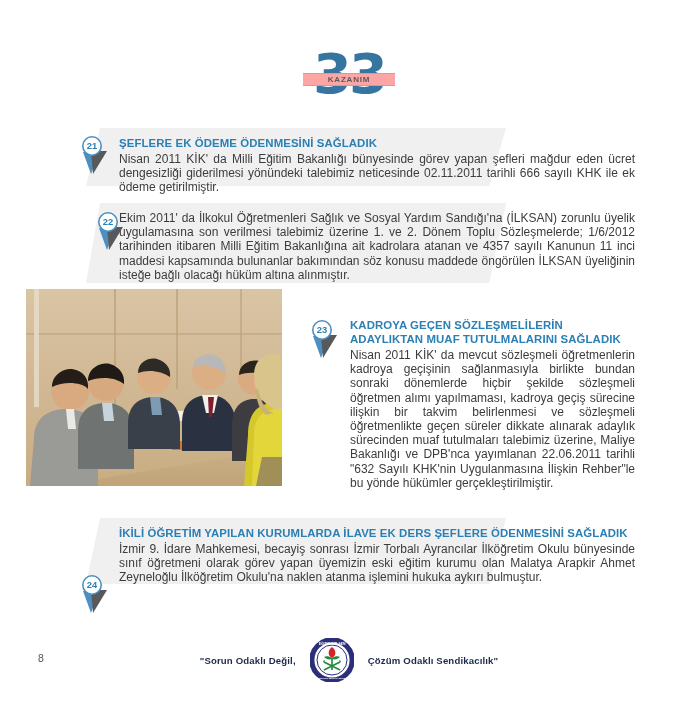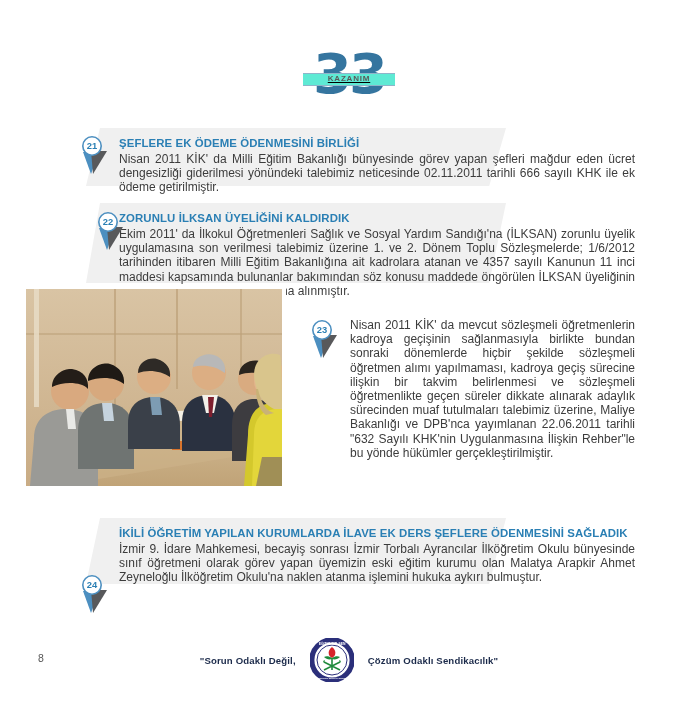--- a/index.html
+++ b/index.html
@@ -40,26 +40,26 @@
     line-height: 60px;
     text-align: center;
     -webkit-text-stroke: 0px;
   }
   .kazanim-band {
     position: absolute;
     left: -3px;
     top: 29px;
     width: 92px;
     height: 11px;
-    background: #5eead4;
+    background: #fca5a5;
     border-top: 1px solid #8fb4c9;
     border-bottom: 1px solid #8fb4c9;
     display: flex;
+    align-items: center;
     justify-content: center;
-    text-decoration: underline;
   }
   .kazanim-band span {
     font-family: "Liberation Sans", sans-serif;
     font-size: 8px;
     font-weight: 700;
     letter-spacing: 0.8px;
     color: #5a5a5a;
     line-height: 9px;
   }
 
@@ -182,36 +182,35 @@
 <div class="block-ribbon ribbon-a" style="top:128px;"></div>
 <div class="marker" style="left:77px;top:136px;">
   <svg width="34" height="40" viewBox="0 0 34 40">
     <path d="M6 16 L22 16 L14 38 Z" fill="#4c8fc0"></path>
     <path d="M14 15 L30 15 L16 38 Z" fill="#58595b"></path>
     <circle cx="15" cy="10" r="9.2" fill="#ffffff" stroke="#4c8fc0" stroke-width="1.6"></circle>
     <text x="15" y="13.4" text-anchor="middle" font-family="Liberation Sans, sans-serif" font-size="9.4" font-weight="700" fill="#2a7fb4">21</text>
   </svg>
 </div>
 <div class="block-body" style="left:119px;top:136px;width:516px;">
-  <h2 class="block-title">ŞEFLERE EK ÖDEME ÖDENMESİNİ BİRLİĞİ</h2>
+  <h2 class="block-title">ŞEFLERE EK ÖDEME ÖDENMESİNİ SAĞLADIK</h2>
   <p class="block-text">Nisan 2011 KİK' da Milli Eğitim Bakanlığı bünyesinde görev yapan şefleri mağdur eden ücret dengesizliği giderilmesi yönündeki talebimiz neticesinde 02.11.2011 tarihli 666 sayılı KHK ile ek ödeme getirilmiştir.</p>
 </div>
 
 <div class="block" id="block-22"></div>
 <div class="block-ribbon ribbon-a" style="top:203px;height:80px;"></div>
 <div class="marker" style="left:93px;top:212px;">
   <svg width="34" height="40" viewBox="0 0 34 40">
     <path d="M6 16 L22 16 L14 38 Z" fill="#4c8fc0"></path>
     <path d="M14 15 L30 15 L16 38 Z" fill="#58595b"></path>
     <circle cx="15" cy="10" r="9.2" fill="#ffffff" stroke="#4c8fc0" stroke-width="1.6"></circle>
     <text x="15" y="13.4" text-anchor="middle" font-family="Liberation Sans, sans-serif" font-size="9.4" font-weight="700" fill="#2a7fb4">22</text>
   </svg>
 </div>
 <div class="block-body" style="left:119px;top:211px;width:516px;">
-  <h2 class="block-title">ZORUNLU İLKSAN ÜYELİĞİNİ KALDIRDIK</h2>
   <p class="block-text">Ekim 2011' da İlkokul Öğretmenleri Sağlık ve Sosyal Yardım Sandığı'na (İLKSAN) zorunlu üyelik uygulamasına son verilmesi talebimiz üzerine 1. ve 2. Dönem Toplu Sözleşmelerde; 1/6/2012 tarihinden itibaren Milli Eğitim Bakanlığına ait kadrolara atanan ve 4357 sayılı Kanunun 11 inci maddesi kapsamında bulunanlar bakımından söz konusu maddede öngörülen İLKSAN üyeliğinin isteğe bağlı olacağı hüküm altına alınmıştır.</p>
 </div>
 
 <div id="photo">
   <svg width="256" height="197" viewBox="0 0 256 197" preserveAspectRatio="none">
     <defs>
       <linearGradient id="wallg" x1="0" y1="0" x2="0" y2="1">
         <stop offset="0%" stop-color="#d9c4a4"></stop>
         <stop offset="100%" stop-color="#c9ac85"></stop>
       </linearGradient>
@@ -279,20 +278,21 @@
 <div class="block-ribbon ribbon-b"></div>
 <div class="marker" style="left:307px;top:320px;text-align:right;">
   <svg width="34" height="40" viewBox="0 0 34 40">
     <path d="M6 16 L22 16 L14 38 Z" fill="#4c8fc0"></path>
     <path d="M14 15 L30 15 L16 38 Z" fill="#58595b"></path>
     <circle cx="15" cy="10" r="9.2" fill="#ffffff" stroke="#4c8fc0" stroke-width="1.6"></circle>
     <text x="15" y="13.4" text-anchor="middle" font-family="Liberation Sans, sans-serif" font-size="9.4" font-weight="700" fill="#2a7fb4">23</text>
   </svg>
 </div>
 <div class="block-body" style="left:350px;top:318px;width:285px;">
+  <h2 class="block-title">KADROYA GEÇEN SÖZLEŞMELİLERİN ADAYLIKTAN MUAF TUTULMALARINI SAĞLADIK</h2>
   <p class="block-text">Nisan 2011 KİK' da mevcut sözleşmeli öğretmenlerin kadroya geçişinin sağlanmasıyla birlikte bundan sonraki dönemlerde hiçbir şekilde sözleşmeli öğretmen alımı yapılmaması, kadroya geçiş sürecine ilişkin bir takvim belirlenmesi ve sözleşmeli öğretmenlikte geçen süreler dikkate alınarak adaylık sürecinden muaf tutulmaları talebimiz üzerine, Maliye Bakanlığı ve DPB'nca yayımlanan 22.06.2011 tarihli "632 Sayılı KHK'nin Uygulanmasına İlişkin Rehber"le bu yönde hükümler gerçekleştirilmiştir.</p>
 </div>
 
 <div class="block" id="block-24"></div>
 <div class="block-ribbon ribbon-a" style="top:518px;height:66px;"></div>
 <div class="marker" style="left:77px;top:527px;margin-top:48px;">
   <svg width="34" height="40" viewBox="0 0 34 40">
     <path d="M6 16 L22 16 L14 38 Z" fill="#4c8fc0"></path>
     <path d="M14 15 L30 15 L16 38 Z" fill="#58595b"></path>
     <circle cx="15" cy="10" r="9.2" fill="#ffffff" stroke="#4c8fc0" stroke-width="1.6"></circle>

